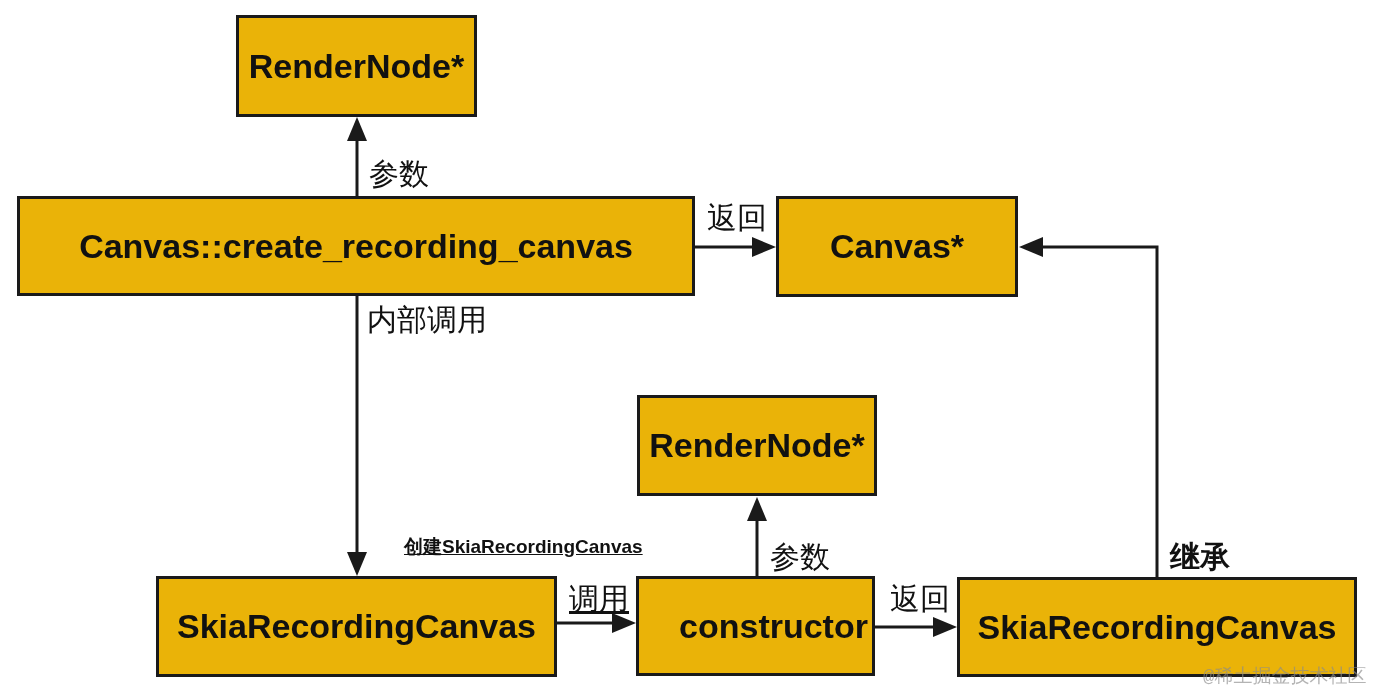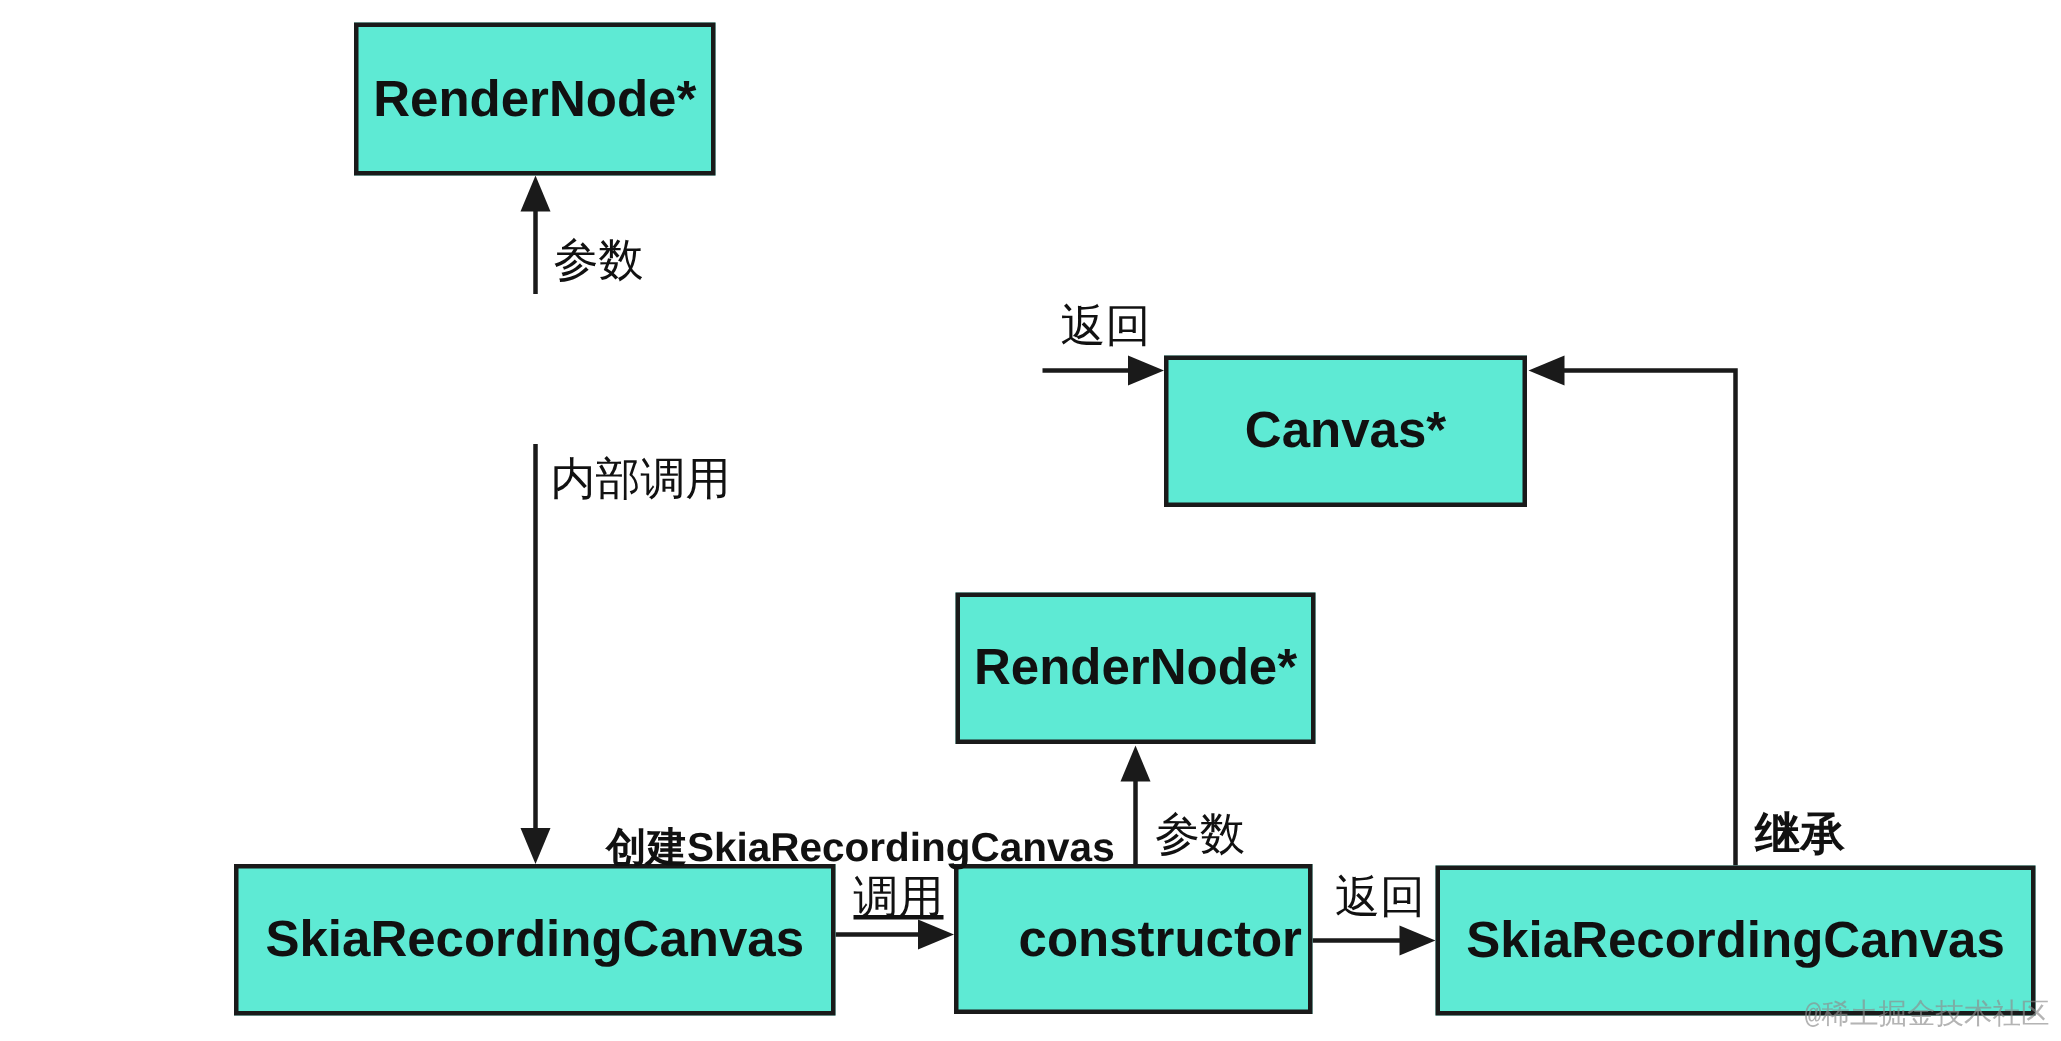--- a/index.html
+++ b/index.html
@@ -17,50 +17,50 @@
     color: #111111;
   }
   #edges {
     position: absolute;
     left: 0; top: 0;
     width: 1374px; height: 694px;
   }
   .node {
     position: absolute;
     box-sizing: border-box;
-    background: #5eead4;
+    background: #eab308;
     border: 3px solid #1a1a1a;
     display: flex;
     align-items: center;
     justify-content: center;
     font-weight: bold;
     font-size: 34px;
     letter-spacing: 0px;
     white-space: nowrap;
     z-index: 2;
   }
   .n1 { left: 236px; top: 15px;  width: 241px; height: 102px; }
   .n2 { left: 17px;  top: 196px; width: 678px; height: 100px; }
-  .n3 { left: 776px; top: 196px; width: 242px; height: 101px; margin-top: 41px; }
+  .n3 { left: 776px; top: 196px; width: 242px; height: 101px; }
   .n4 { left: 637px; top: 395px; width: 240px; height: 101px; }
   .n5 { left: 156px; top: 576px; width: 401px; height: 101px; }
   .n6 { left: 636px; top: 576px; width: 239px; height: 100px; padding-left: 36px; }
   .n7 { left: 957px; top: 577px; width: 400px; height: 100px; }
 
   .edge-label {
     position: absolute;
     font-size: 30px;
     line-height: 1.1;
     white-space: nowrap;
     z-index: 3;
   }
   .e-param-top     { left: 369px;  top: 157px; }
   .e-return-top    { left: 707px;  top: 201px; }
   .e-internal-call { left: 367px;  top: 303px; }
-  .e-create-skia   { left: 404px;  top: 551px; font-weight: bold; font-size: 27px; }
+  .e-create-skia   { left: 404px;  top: 537px; font-weight: bold; font-size: 19px; text-decoration: underline; }
   .e-call          { left: 569px;  top: 582px; text-decoration: underline; }
   .e-param-mid     { left: 770px;  top: 540px; }
   .e-return-bottom { left: 890px;  top: 582px; }
   .e-inherit       { left: 1170px; top: 540px; font-weight: bold; }
 
   .watermark {
     position: absolute;
     left: 1203px;
     top: 663px;
     font-size: 19px;
@@ -100,20 +100,23 @@
       <polygon points="757,497 747,521 767,521"></polygon>
       <polygon points="957,627 933,617 933,637"></polygon>
       <polygon points="1019,247 1043,237 1043,257"></polygon>
     </g>
   </svg>
 
   <div class="node n1">
     <span>RenderNode*</span>
   </div>
 
+  <div class="node n2">
+    <span>Canvas::create_recording_canvas</span>
+  </div>
 
   <div class="node n3">
     <span>Canvas*</span>
   </div>
 
   <div class="node n4">
     <span>RenderNode*</span>
   </div>
 
   <div class="node n5">

